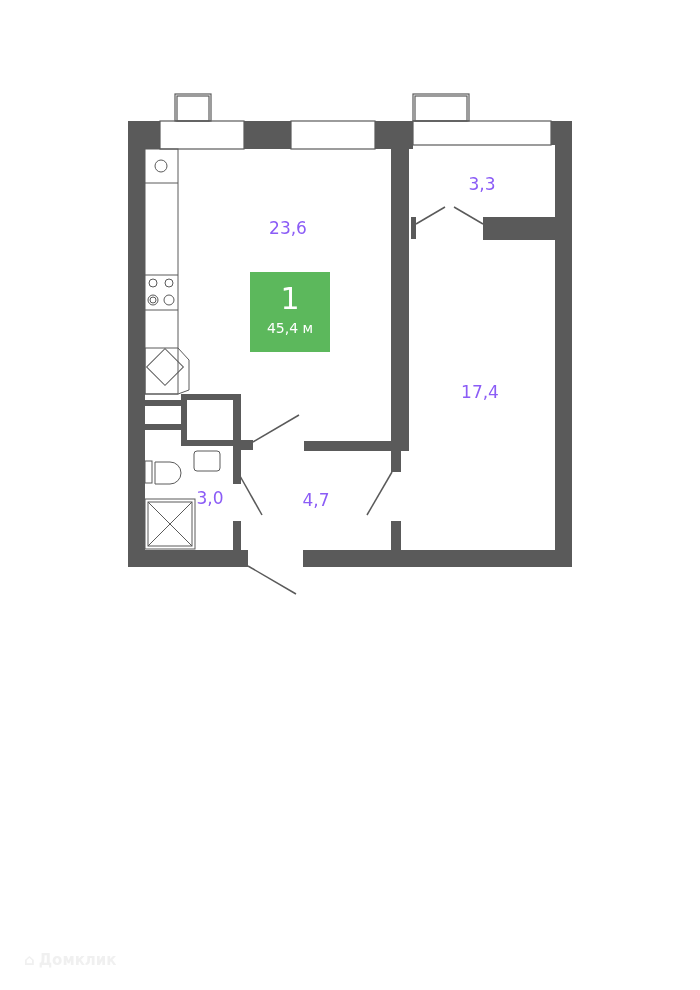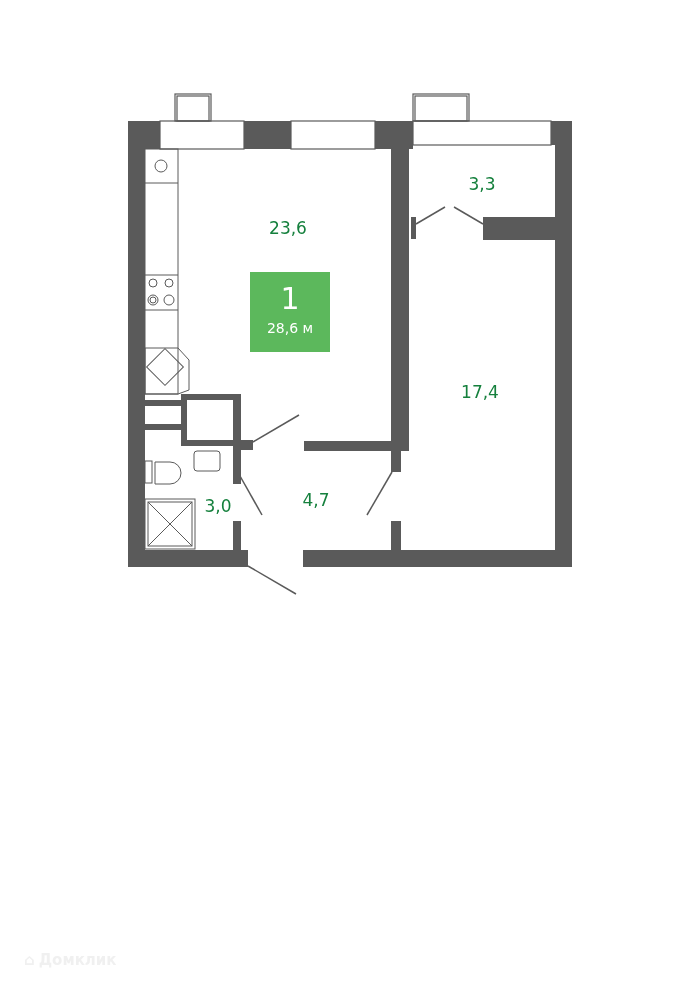--- a/index.html
+++ b/index.html
@@ -1,18 +1,18 @@
 <!DOCTYPE html>
 <html><head>
 <meta charset="utf-8">
 <style>
   html, body { margin:0; padding:0; }
   body { width:700px; height:990px; background:#ffffff; position:relative; overflow:hidden; font-family:"DejaVu Sans", sans-serif; }
   .plan { position:absolute; left:0; top:0; width:700px; height:990px; }
-  .label { position:absolute; color:#15803d; font-size:17px; transform:translate(-50%,-50%); white-space:nowrap; }
+  .label { position:absolute; color:#8b5cf6; font-size:17px; transform:translate(-50%,-50%); white-space:nowrap; }
   .badge { position:absolute; left:250px; top:272px; width:80px; height:80px; background:#5cb85c; color:#fff; text-align:center; }
   .badge .rooms { font-size:30px; line-height:30px; margin-top:12px; display:block; }
   .badge .area { font-size:14px; line-height:16px; margin-top:6px; display:block; }
   .watermark { position:absolute; left:24px; top:951px; color:#f0f0f0; font-size:15px; font-weight:bold; display:flex; align-items:center; gap:4px; }
 </style>
 </head>
 <body>
 
 <svg class="plan" viewBox="0 0 700 990" xmlns="http://www.w3.org/2000/svg">
   <g fill="#5a5a5a">
@@ -91,24 +91,24 @@
     <rect x="145" y="499" width="50" height="50"></rect>
     <rect x="148" y="502" width="44" height="44"></rect>
     <line x1="148" y1="502" x2="192" y2="546"></line>
     <line x1="192" y1="502" x2="148" y2="546"></line>
   </g>
 </svg>
 
 <div class="label" style="left:288px;top:228px;">23,6</div>
 <div class="label" style="left:482px;top:184px;">3,3</div>
 <div class="label" style="left:480px;top:392px;">17,4</div>
-<div class="label" style="left:218px;top:498px;margin-top:8px;">3,0</div>
+<div class="label" style="left:210px;top:498px;">3,0</div>
 <div class="label" style="left:316px;top:500px;">4,7</div>
 
 <div class="badge">
   <span class="rooms">1</span>
-  <span class="area">28,6 м</span>
+  <span class="area">45,4 м</span>
 </div>
 
 <div class="watermark">
   <span>⌂</span>
   <span>Домклик</span>
 </div>
 
 </body></html>

